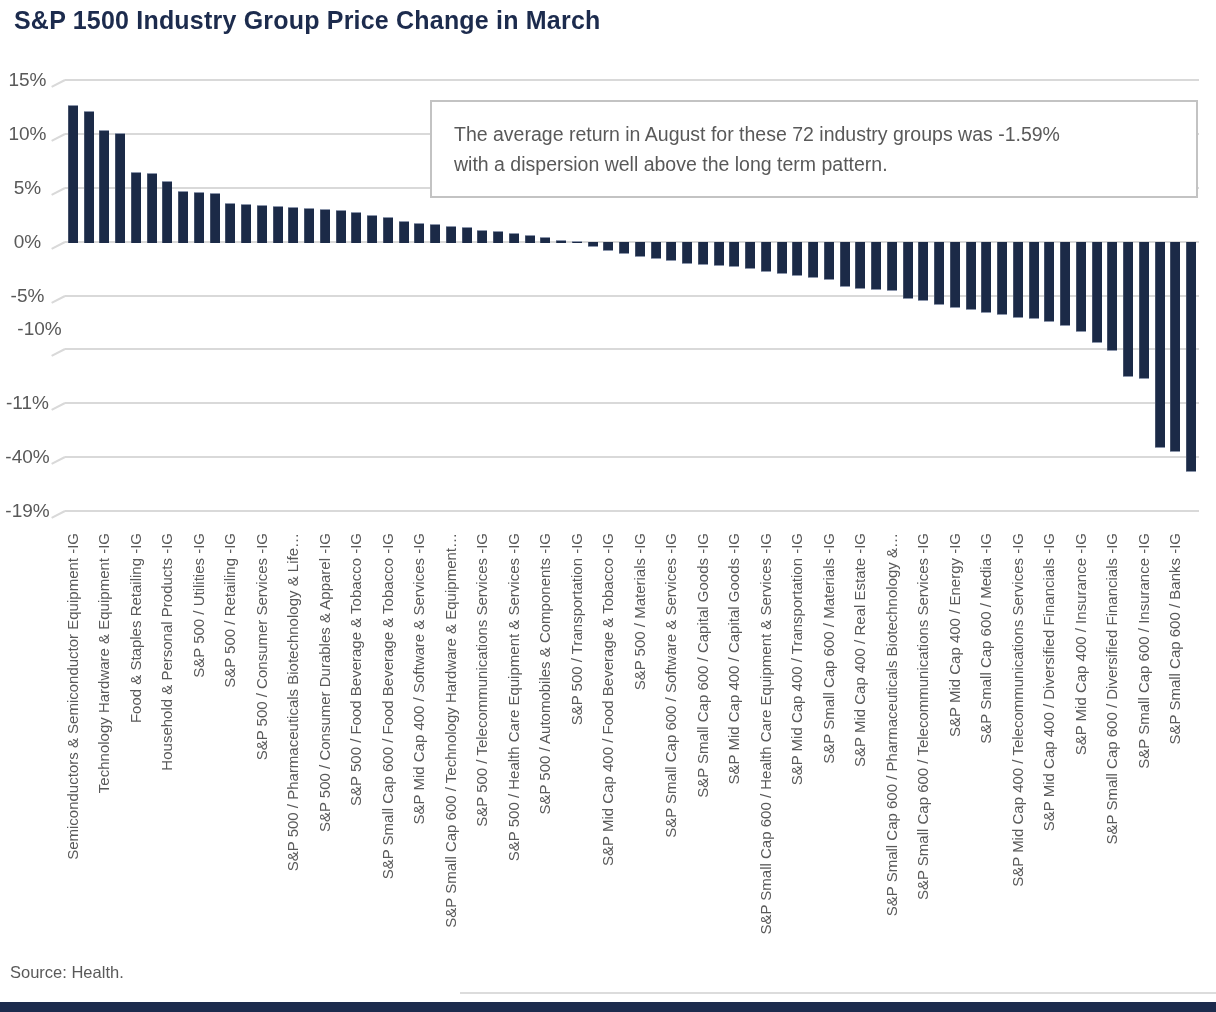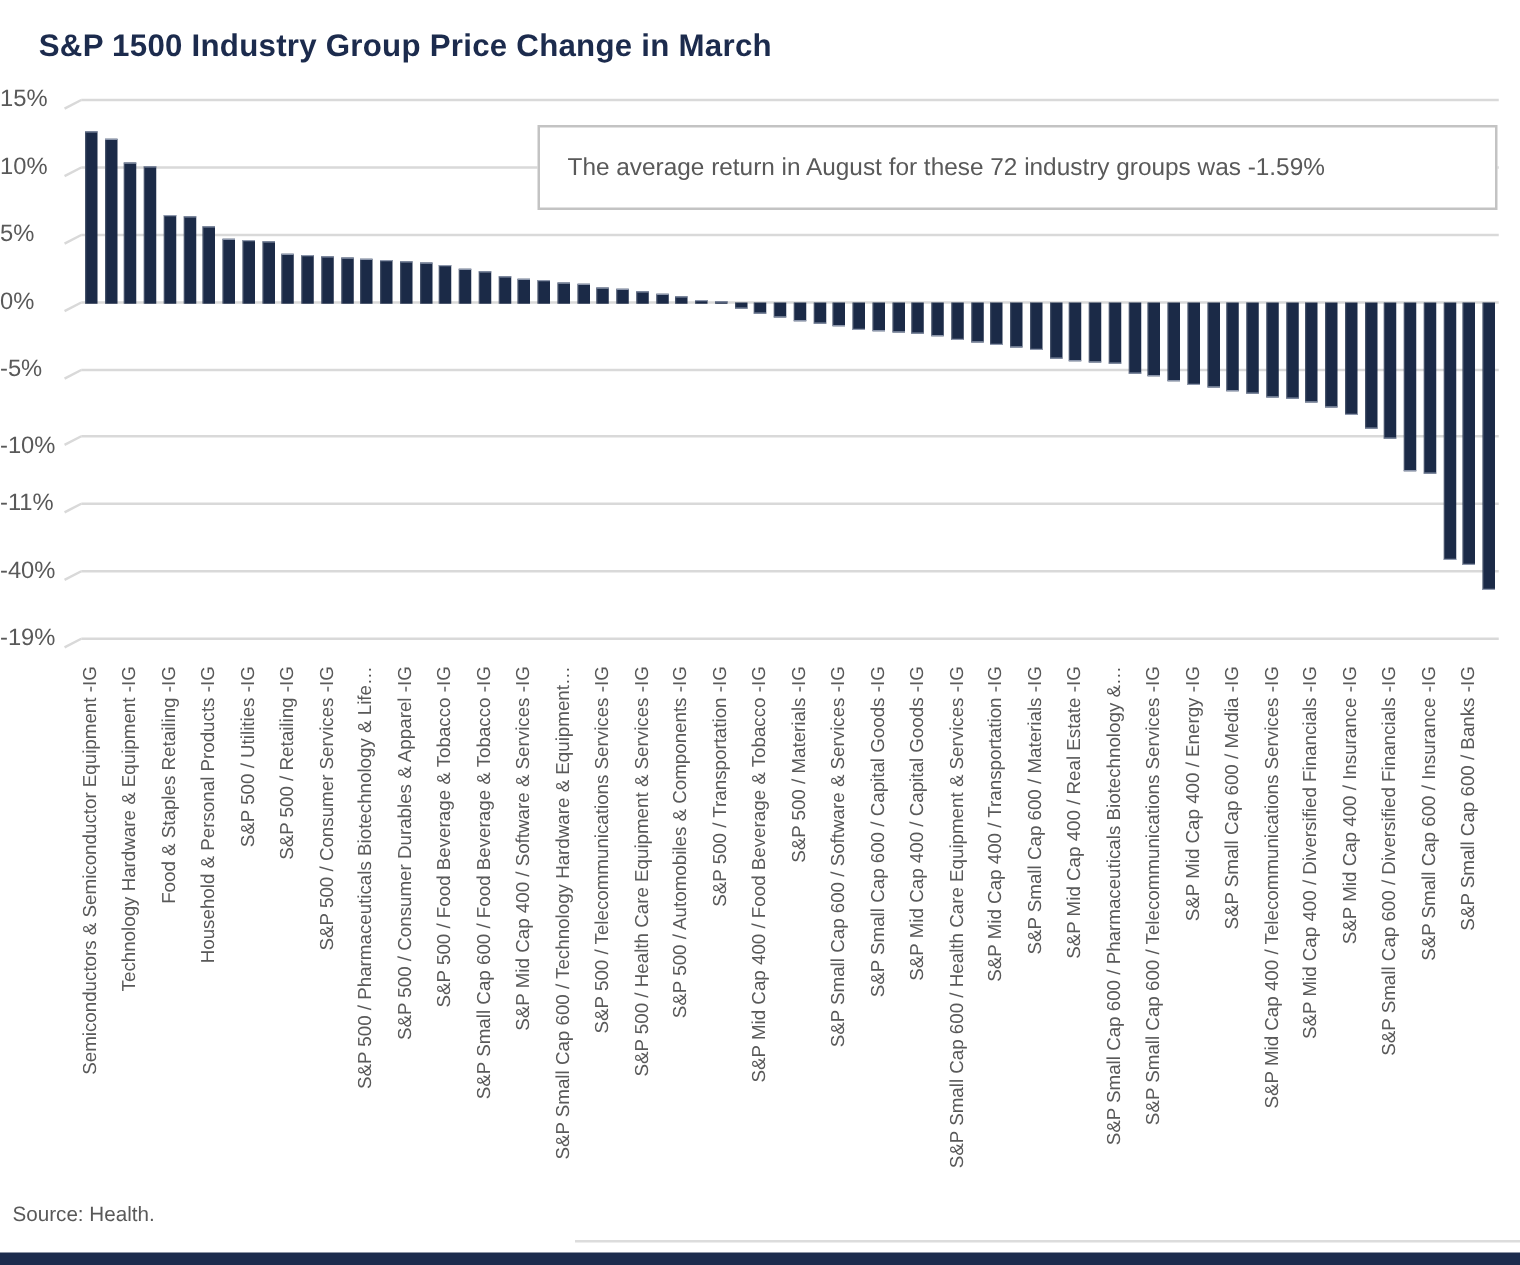--- a/index.html
+++ b/index.html
@@ -9,29 +9,29 @@
     --grid:#d9d9d9;
     --muted:#595959;
     --ann-border:#c3c3c3;
   }
   html,body{margin:0;padding:0;background:#ffffff;}
   .page{
     position:relative;width:1216px;height:1012px;background:#ffffff;
     font-family:"Liberation Sans", sans-serif;overflow:hidden;
   }
   .chart-title{
-    position:absolute;left:14px;top:6px;margin:17px;
+    position:absolute;left:14px;top:6px;margin:0;
     font-size:25px;font-weight:700;color:var(--title);letter-spacing:0.2px;
   }
   .plot{position:absolute;left:0;top:0;width:1216px;height:1012px;}
   .gridline{position:absolute;height:2px;background:var(--grid);z-index:1;}
   .grid-hook{position:absolute;width:15px;height:2px;background:var(--grid);
     transform:rotate(-27deg);transform-origin:100% 50%;z-index:1;}
   .ytick{
-    position:absolute;left:0;width:55px;text-align:left;
+    position:absolute;left:0;width:55px;text-align:center;
     font-size:19px;color:var(--muted);z-index:1;
   }
   .bar{position:absolute;width:10px;background:var(--bar);z-index:2;}
   .bar.pos{border-top:1px solid var(--bar-hilite);box-shadow:inset 1px 0 0 rgba(255,255,255,0.18);}
   .bar.neg{border-bottom:1px solid var(--bar-hilite);box-shadow:inset 1px 0 0 rgba(255,255,255,0.18);}
   .xlabel{position:absolute;top:532px;width:16px;height:0;z-index:1;}
   .xlabel span{
     display:inline-block;white-space:nowrap;font-size:15px;line-height:16px;
     color:var(--muted);transform-origin:0 0;transform:rotate(-90deg) translateX(-100%);
   }
@@ -68,21 +68,21 @@
       <div class="grid-hook" style="left: 50px; top: 186.75px;"></div>
       <div class="ytick" style="top: 176.75px;">5%</div>
       <div class="gridline" style="left: 65px; width: 1134px; top: 240.625px;"></div>
       <div class="grid-hook" style="left: 50px; top: 240.625px;"></div>
       <div class="ytick" style="top: 230.625px;">0%</div>
       <div class="gridline" style="left: 65px; width: 1134px; top: 294.5px;"></div>
       <div class="grid-hook" style="left: 50px; top: 294.5px;"></div>
       <div class="ytick" style="top: 284.5px;">-5%</div>
       <div class="gridline" style="left: 65px; width: 1134px; top: 348.375px;"></div>
       <div class="grid-hook" style="left: 50px; top: 348.375px;"></div>
-      <div class="ytick" style="top: 346px;">-10%</div>
+      <div class="ytick" style="top: 318px; padding-left: 12px;">-10%</div>
       <div class="gridline" style="left: 65px; width: 1134px; top: 402.25px;"></div>
       <div class="grid-hook" style="left: 50px; top: 402.25px;"></div>
       <div class="ytick" style="top: 392.25px;">-11%</div>
       <div class="gridline" style="left: 65px; width: 1134px; top: 456.125px;"></div>
       <div class="grid-hook" style="left: 50px; top: 456.125px;"></div>
       <div class="ytick" style="top: 446.125px;">-40%</div>
       <div class="gridline" style="left: 65px; width: 1134px; top: 510px;"></div>
       <div class="grid-hook" style="left: 50px; top: 510px;"></div>
       <div class="ytick" style="top: 500px;">-19%</div>
       <div class="bar pos" title="12.7%" style="left: 67.9px; top: 104.8px; height: 136.8px;"></div>
@@ -190,18 +190,19 @@
       <div class="xlabel" style="left: 1009.9px;"><span>S&amp;P Mid Cap 400 / Telecommunications Services -IG</span></div>
       <div class="xlabel" style="left: 1041.4px;"><span>S&amp;P Mid Cap 400 / Diversified Financials -IG</span></div>
       <div class="xlabel" style="left: 1072.9px;"><span>S&amp;P Mid Cap 400 / Insurance -IG</span></div>
       <div class="xlabel" style="left: 1104.4px;"><span>S&amp;P Small Cap 600 / Diversified Financials -IG</span></div>
       <div class="xlabel" style="left: 1135.9px;"><span>S&amp;P Small Cap 600 / Insurance -IG</span></div>
       <div class="xlabel" style="left: 1167.4px;"><span>S&amp;P Small Cap 600 / Banks -IG</span></div>
     </div>
 
   <div class="annotation">
     <div>The average return in August for these 72 industry groups was -1.59%</div>
+    <div>with a dispersion well above the long term pattern.</div>
   </div>
 
   <span class="source-note">Source: Health.</span>
   <div class="footer-rule"></div>
   <div class="footer-bar"></div>
 </div>
 
 </body></html>

